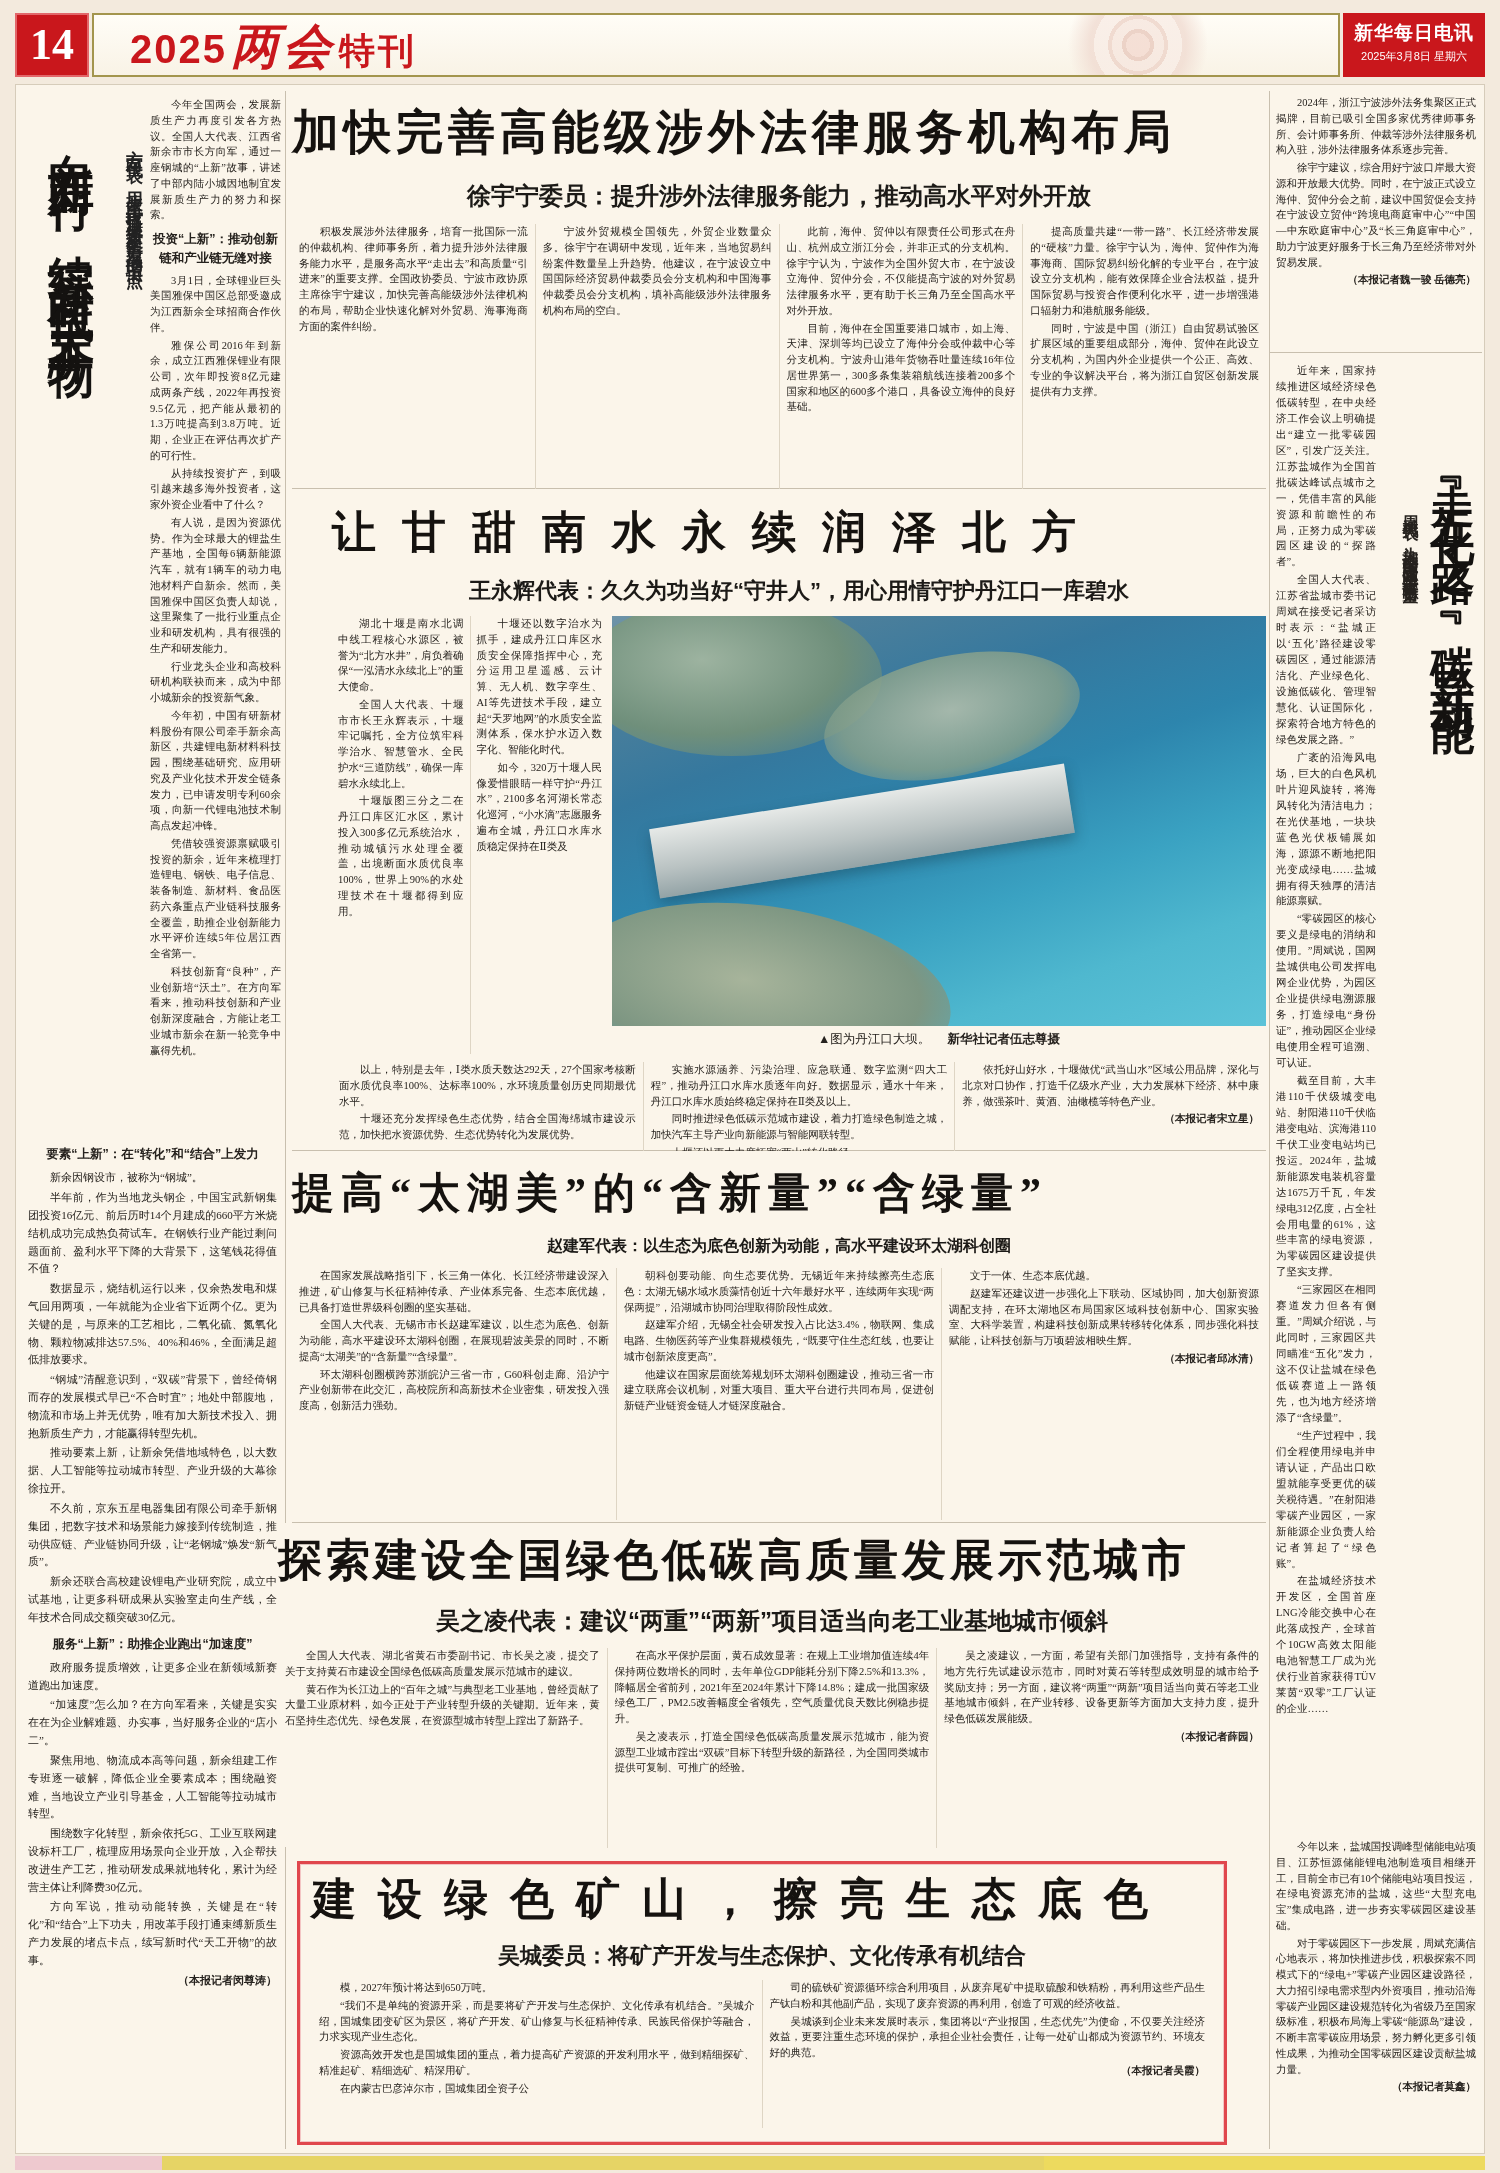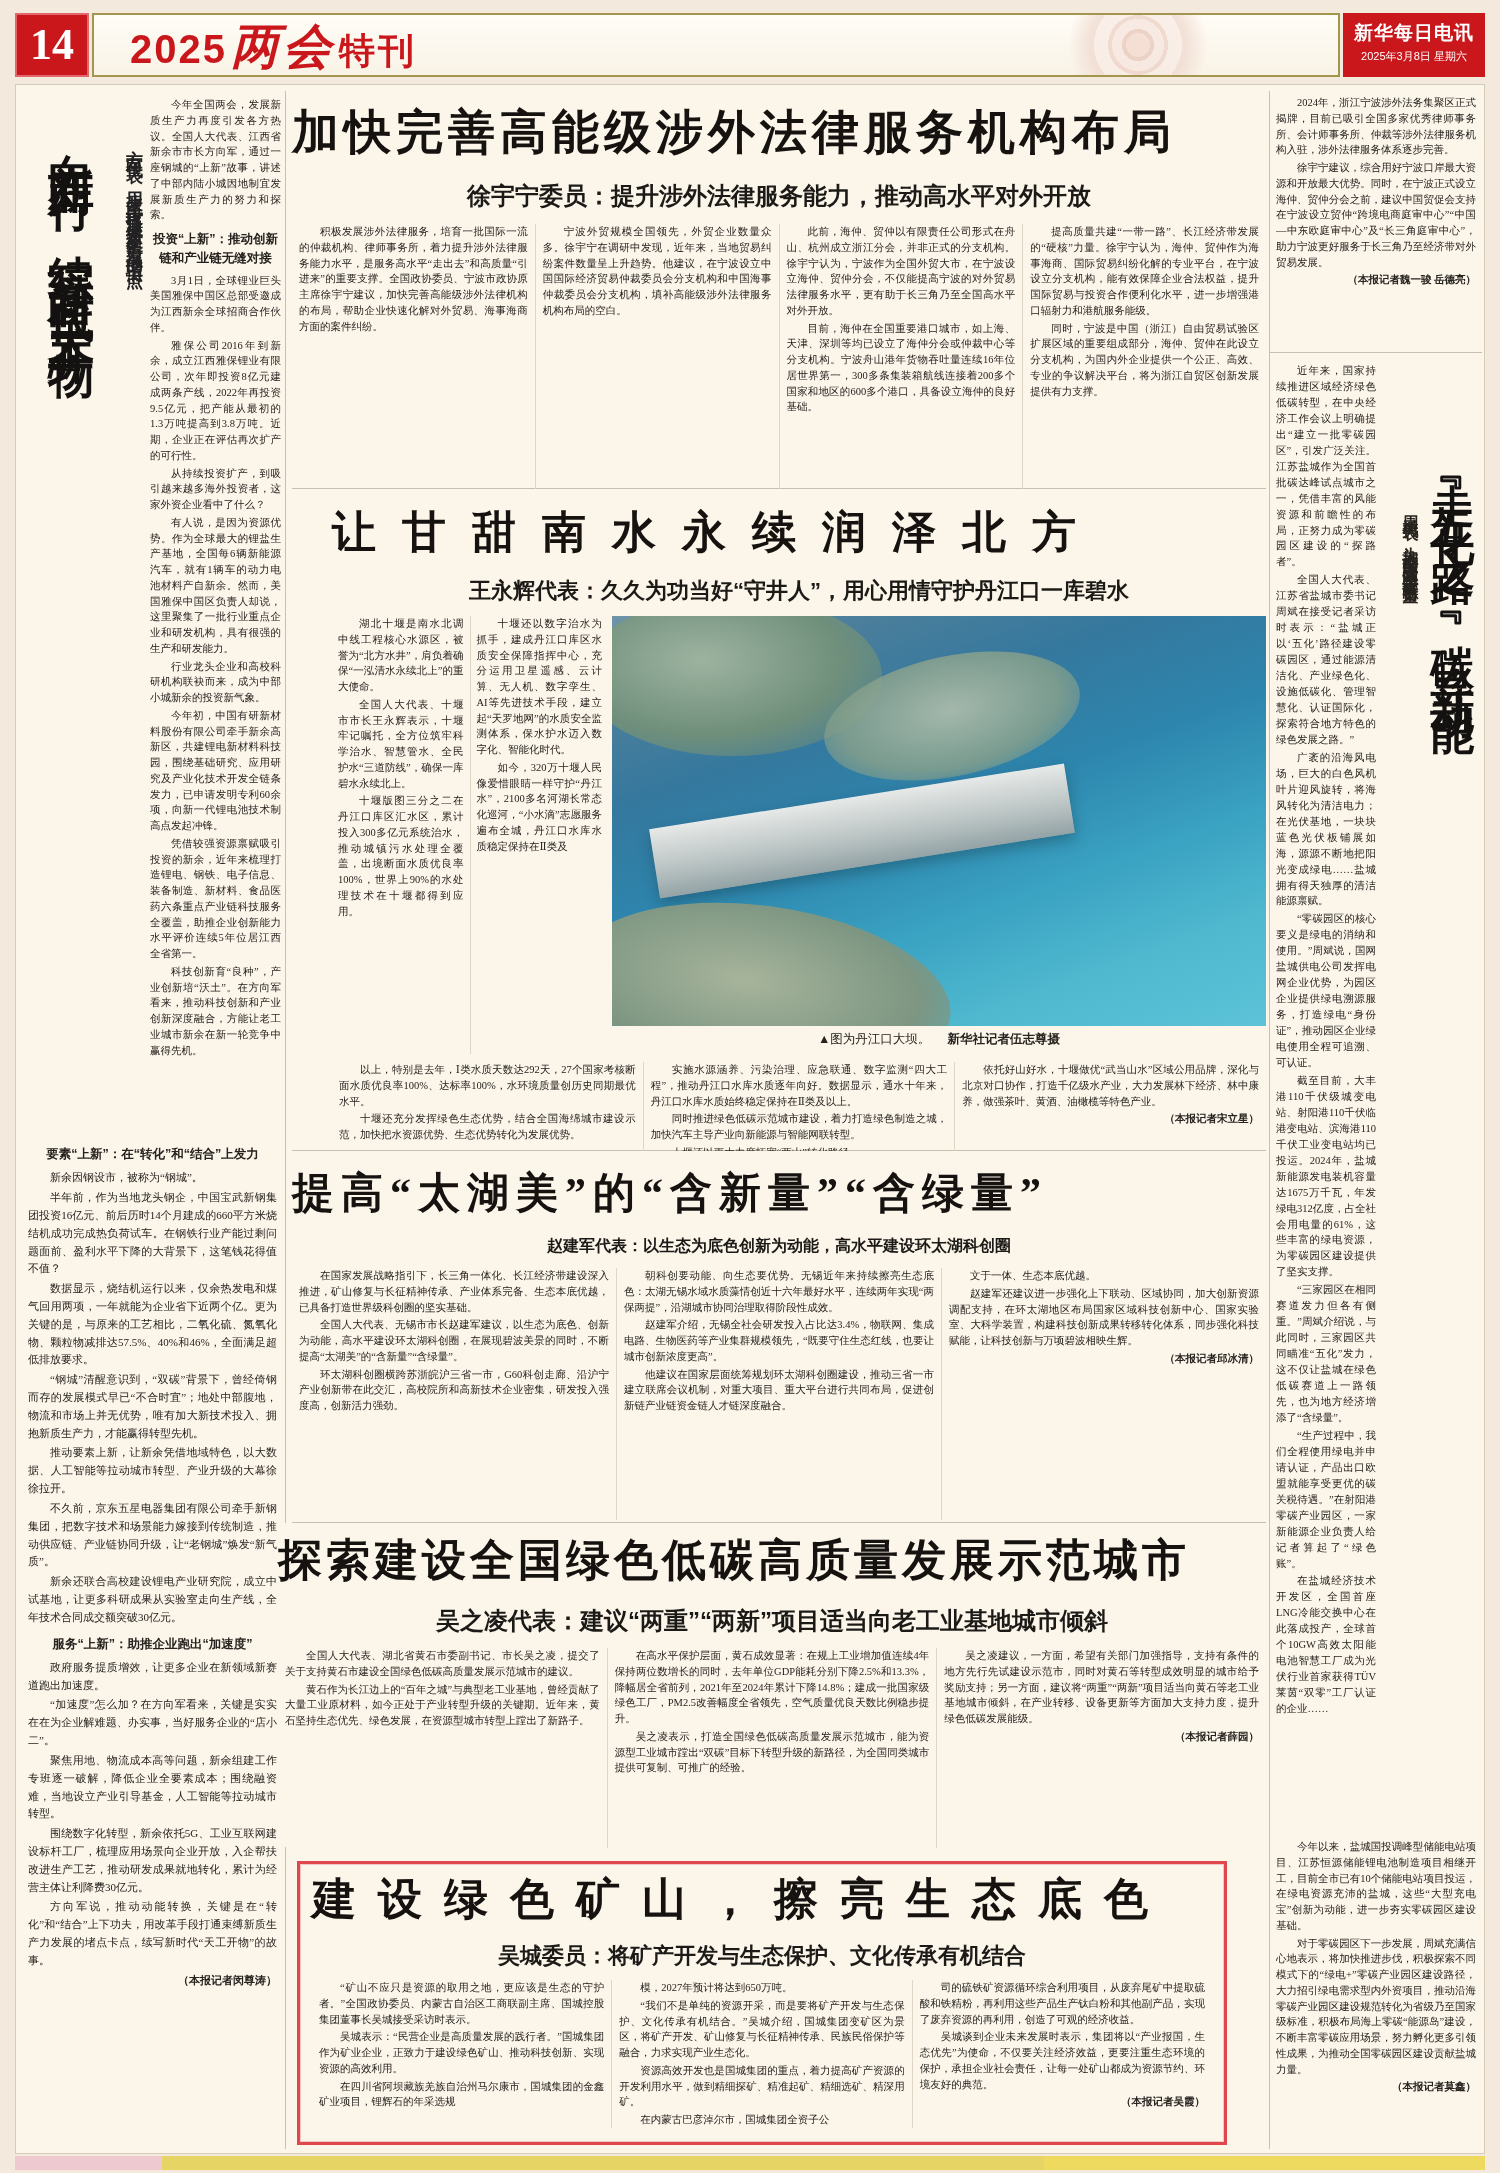--- a/index.html
+++ b/index.html
@@ -278,25 +278,20 @@
             <p class="credit">（本报记者薛园）</p>
           </div>
         </div>
     </div>
 
     <div class="art kuang">
       <div class="hl">建设绿色矿山，擦亮生态底色</div>
       <div class="sh">吴城委员：将矿产开发与生态保护、文化传承有机结合</div>
       <div class="cols">
           <div class="col">
-            <p>“矿山不应只是资源的取用之地，更应该是生态的守护者。”全国政协委员、内蒙古自治区工商联副主席、国城控股集团董事长吴城接受采访时表示。</p>
-            <p>吴城表示：“民营企业是高质量发展的践行者。”国城集团作为矿业企业，正致力于建设绿色矿山、推动科技创新、实现资源的高效利用。</p>
-            <p>在四川省阿坝藏族羌族自治州马尔康市，国城集团的金鑫矿业项目，锂辉石的年采选规</p>
-          </div>
-          <div class="col">
             <p>模，2027年预计将达到650万吨。</p>
             <p>“我们不是单纯的资源开采，而是要将矿产开发与生态保护、文化传承有机结合。”吴城介绍，国城集团变矿区为景区，将矿产开发、矿山修复与长征精神传承、民族民俗保护等融合，力求实现产业生态化。</p>
             <p>资源高效开发也是国城集团的重点，着力提高矿产资源的开发利用水平，做到精细探矿、精准起矿、精细选矿、精深用矿。</p>
             <p>在内蒙古巴彦淖尔市，国城集团全资子公</p>
           </div>
           <div class="col">
             <p>司的硫铁矿资源循环综合利用项目，从废弃尾矿中提取硫酸和铁精粉，再利用这些产品生产钛白粉和其他副产品，实现了废弃资源的再利用，创造了可观的经济收益。</p>
             <p>吴城谈到企业未来发展时表示，集团将以“产业报国，生态优先”为使命，不仅要关注经济效益，更要注重生态环境的保护，承担企业社会责任，让每一处矿山都成为资源节约、环境友好的典范。</p>
             <p class="credit">（本报记者吴霞）</p>
           </div>
@@ -322,21 +317,21 @@
               <p>“三家园区在相同赛道发力但各有侧重。”周斌介绍说，与此同时，三家园区共同瞄准“五化”发力，这不仅让盐城在绿色低碳赛道上一路领先，也为地方经济增添了“含绿量”。</p>
               <p>“生产过程中，我们全程使用绿电并申请认证，产品出口欧盟就能享受更优的碳关税待遇。”在射阳港零碳产业园区，一家新能源企业负责人给记者算起了“绿色账”。</p>
               <p>在盐城经济技术开发区，全国首座LNG冷能交换中心在此落成投产，全球首个10GW高效太阳能电池智慧工厂成为光伏行业首家获得TÜV莱茵“双零”工厂认证的企业……</p>
             </div>
           </div>
         <div class="wh-bl">周斌代表：为推动全国零碳园区建设贡献力量</div>
         <div class="wh-hl">走『五化』之路，『碳』寻新动能</div>
       </div>
       <div class="wh-bottom cols">
           <div class="col">
-            <p>今年以来，盐城国投调峰型储能电站项目、江苏恒源储能锂电池制造项目相继开工，目前全市已有10个储能电站项目投运，在绿电资源充沛的盐城，这些“大型充电宝”创新为动能，进一步夯实零碳园区建设基础。</p>
+            <p>今年以来，盐城国投调峰型储能电站项目、江苏恒源储能锂电池制造项目相继开工，目前全市已有10个储能电站项目投运，在绿电资源充沛的盐城，这些“大型充电宝”集成电路，进一步夯实零碳园区建设基础。</p>
             <p>对于零碳园区下一步发展，周斌充满信心地表示，将加快推进步伐，积极探索不同模式下的“绿电+”零碳产业园区建设路径，大力招引绿电需求型内外资项目，推动沿海零碳产业园区建设规范转化为省级乃至国家级标准，积极布局海上零碳“能源岛”建设，不断丰富零碳应用场景，努力孵化更多引领性成果，为推动全国零碳园区建设贡献盐城力量。</p>
             <p class="credit">（本报记者莫鑫）</p>
           </div>
         </div>
     </div>
 
   </div>
 
   <div class="bottom-band"></div>
 </div>

